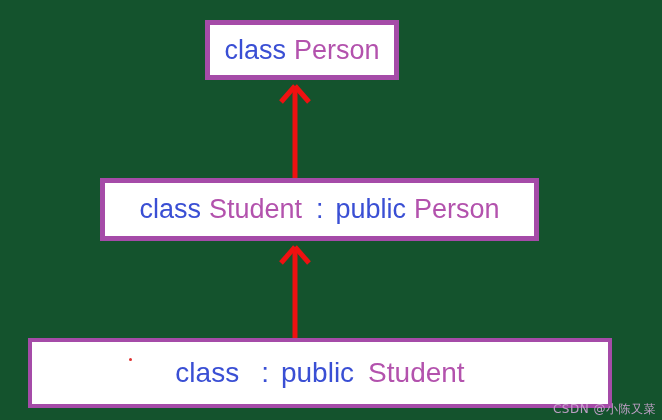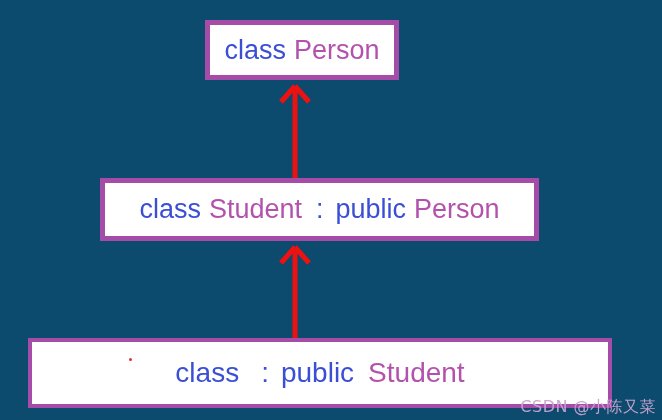--- a/index.html
+++ b/index.html
@@ -10,21 +10,21 @@
     width: 662px;
     height: 420px;
     background: #ffffff;
     font-family: "Liberation Sans", sans-serif;
     overflow: hidden;
   }
   #canvas {
     position: relative;
     width: 662px;
     height: 420px;
-    background: #0c4a6e;
+    background: #14532d;
   }
 
   
   .class-box {
     position: absolute;
     box-sizing: border-box;
     background: #ffffff;
     border-style: solid;
     border-color: #a54ba8;
     display: flex;
@@ -94,21 +94,21 @@
     top: 243px;
     width: 34px;
     height: 95px;
   }
 
   
   #watermark {
     position: absolute;
     right: 6px;
     bottom: 2px;
-    font-size: 16px;
+    font-size: 12px;
     color: #c9a3ce;
     letter-spacing: 0.5px;
     font-family: "DejaVu Sans", sans-serif;
     opacity: 0.95;
     white-space: nowrap;
   }
 
   
   #artifact-dot {
     position: absolute;

